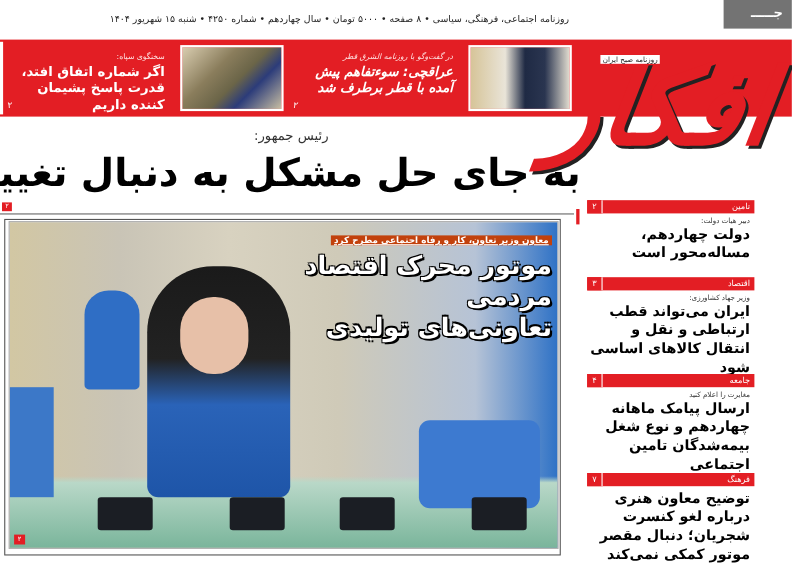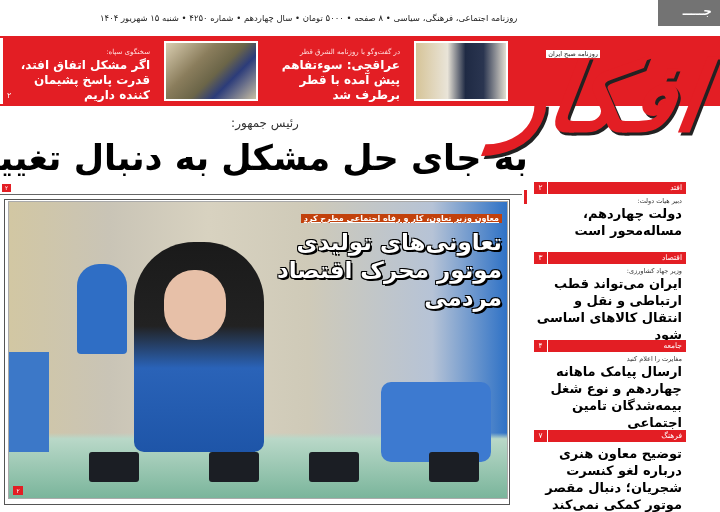--- a/index.html
+++ b/index.html
@@ -8,21 +8,21 @@
 
   .meta-line { position: absolute; top: 13px; left: 100px; width: 430px; text-align: left; direction: rtl; font-size: 8.5px; color: #222; white-space: nowrap; }
   .meta-line span { display: inline; }
 
   .corner-tab { position: absolute; top: 0; right: 0; width: 62px; height: 26px; background: #737373; }
   .corner-tab span { position: absolute; right: 8px; top: 4px; color: #fff; font-weight: bold; font-size: 12px; }
 
   .red-band { position: absolute; top: 36px; left: 0; width: 720px; height: 70px; background: #e31e24; }
   .teaser { position: absolute; top: 38px; height: 66px; display: flex; flex-direction: row; }
   .teaser-1 { left: 0; width: 258px; border-left: 3px solid #fff; }
-  .teaser-2 { left: 250px; width: 258px; }
+  .teaser-2 { left: 262px; width: 258px; font-style: italic; }
   .teaser .photo { width: 94px; height: 60px; margin: 3px 0 3px 6px; border: 2px solid #fff; flex-shrink: 0; }
   .photo-military { background: linear-gradient(135deg,#d9cdb0 0%,#8a7d5c 35%,#6b6548 55%,#2c3c7a 70%,#c9bfa3 100%); }
   .photo-diplomat { background: linear-gradient(90deg,#d6c498 0%,#e9e4d8 35%,#1f2a44 55%,#2a3550 75%,#e2ddd0 100%); }
   .teaser .text { flex: 1; padding: 10px 8px 0 4px; color: #fff; text-align: right; }
   .teaser .kicker { font-size: 7px; color: #ffe0e0; }
   .teaser .title { font-size: 12px; font-weight: bold; line-height: 15px; margin-top: 2px; }
   .teaser .pg { position: absolute; left: 4px; bottom: 4px; font-size: 8px; color: #fff; }
 
   .logo { position: absolute; top: 14px; right: 8px; width: 180px; height: 150px; }
   .logo .word { position: absolute; top: 28px; right: 10px; font-size: 96px; font-weight: bold; color: #e31e24; font-style: italic; text-shadow: 3px 3px 0 #222; letter-spacing: -6px; transform: skewX(-8deg); }
@@ -83,21 +83,21 @@
     <div class="kicker">در گفت‌وگو با روزنامه الشرق قطر</div>
     <div class="title">عراقچی: سوءتفاهم پیش آمده با قطر برطرف شد</div>
   </div>
   <span class="pg">۲</span>
 </div>
 
 <div class="teaser teaser-1">
   <div class="photo photo-military"></div>
   <div class="text">
     <div class="kicker">سخنگوی سپاه:</div>
-    <div class="title">اگر مشکل اتفاق افتد، قدرت پاسخ پشیمان کننده داریم</div>
+    <div class="title">اگر شماره اتفاق افتد، قدرت پاسخ پشیمان کننده داریم</div>
   </div>
   <span class="pg">۲</span>
 </div>
 
 <div class="logo">
   <div class="word">افکار</div>
   <div class="tagline">روزنامه صبح ایران</div>
 </div>
 
 <div class="kicker-main">رئیس جمهور:</div>
@@ -119,29 +119,29 @@
     <div class="dev" style="left:260px;"></div>
     <div class="dev" style="left:380px;"></div>
   </div>
 </div>
 <div class="photo-pg">۲</div>
 
 <div class="overlay-kicker">
   <span>معاون وزیر تعاون، کار و رفاه اجتماعی مطرح کرد</span>
 </div>
 <div class="overlay-title">
+  <div>موتور محرک اقتصاد مردمی</div>
   <div>تعاونی‌های تولیدی</div>
-  <div>موتور محرک اقتصاد مردمی</div>
 </div>
 
 <div class="sidebar">
   <div class="sb-item sb-1">
     <div class="sb-bg"></div>
     <div class="sb-head">
-      <span>افتد</span>
+      <span>تامین</span>
       <span class="num">۲</span>
     </div>
     <div class="sb-kicker">دبیر هیات دولت:</div>
     <div class="sb-title">دولت چهاردهم، مساله‌محور است</div>
   </div>
 
   <div class="sb-item sb-2">
     <div class="sb-bg"></div>
     <div class="sb-head">
       <span>اقتصاد</span>

